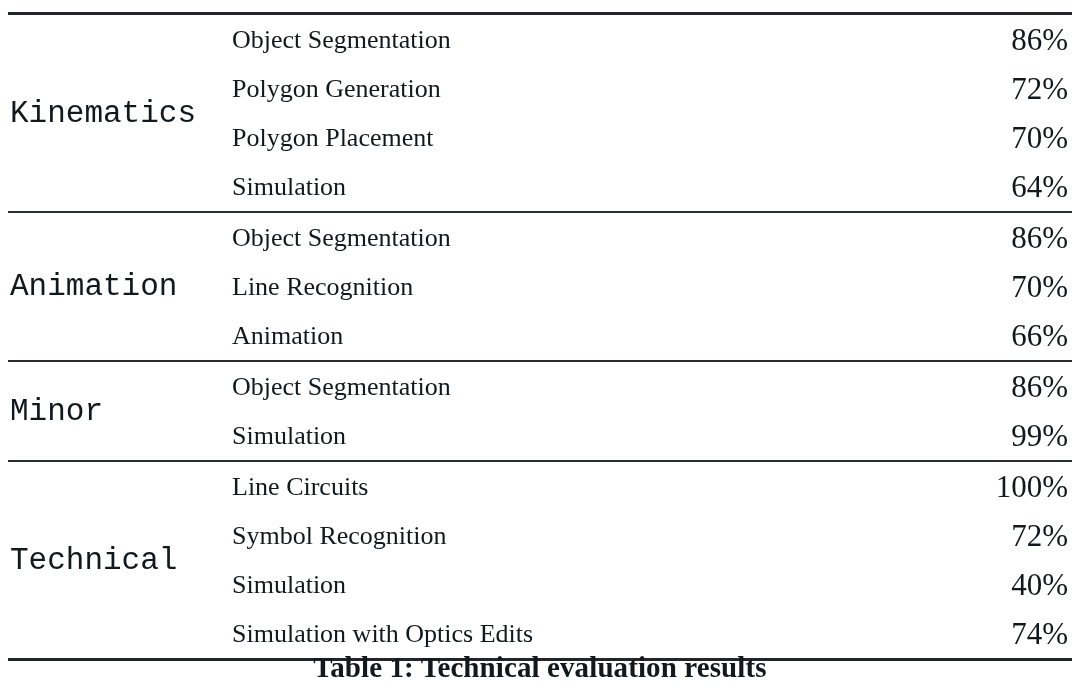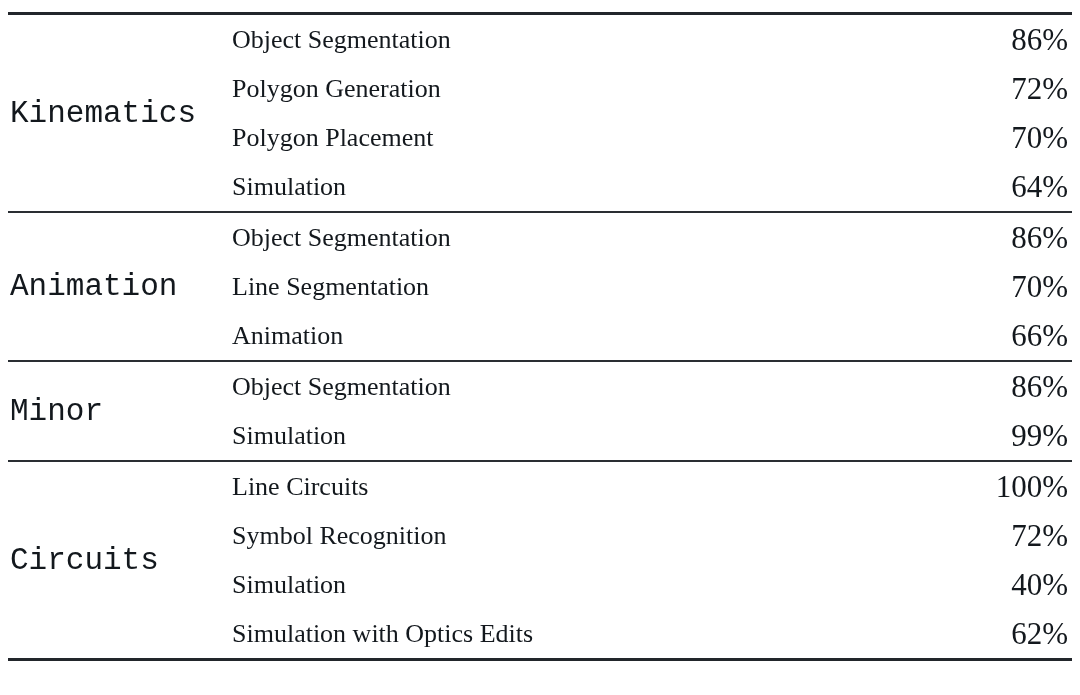--- a/index.html
+++ b/index.html
@@ -124,21 +124,21 @@
       </tr>
     </tbody>
 
     <tbody class="group">
       <tr>
         <td class="category-cell" rowspan="3">Animation</td>
         <td class="task-cell">Object Segmentation</td>
         <td class="score-cell">86%</td>
       </tr>
       <tr>
-        <td class="task-cell">Line Segmentation</td>
+        <td class="task-cell">Line Recognition</td>
         <td class="score-cell">70%</td>
       </tr>
       <tr>
         <td class="task-cell">Animation</td>
         <td class="score-cell">66%</td>
       </tr>
     </tbody>
 
     <tbody class="group">
       <tr>
@@ -147,33 +147,34 @@
         <td class="score-cell">86%</td>
       </tr>
       <tr>
         <td class="task-cell">Simulation</td>
         <td class="score-cell">99%</td>
       </tr>
     </tbody>
 
     <tbody class="group last-group">
       <tr>
-        <td class="category-cell" rowspan="4">Circuits</td>
+        <td class="category-cell" rowspan="4">Technical</td>
         <td class="task-cell">Line Circuits</td>
         <td class="score-cell">100%</td>
       </tr>
       <tr>
         <td class="task-cell">Symbol Recognition</td>
         <td class="score-cell">72%</td>
       </tr>
       <tr>
         <td class="task-cell">Simulation</td>
         <td class="score-cell">40%</td>
       </tr>
       <tr>
         <td class="task-cell">Simulation with Optics Edits</td>
-        <td class="score-cell">62%</td>
+        <td class="score-cell">74%</td>
       </tr>
     </tbody>
   </table>
 
+  <div class="caption">Table 1: Technical evaluation results</div>
 
 </div>
 
 </body></html>

